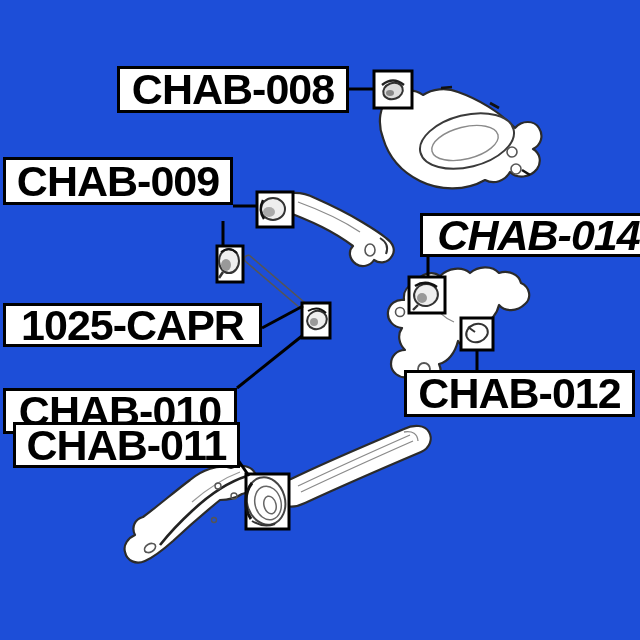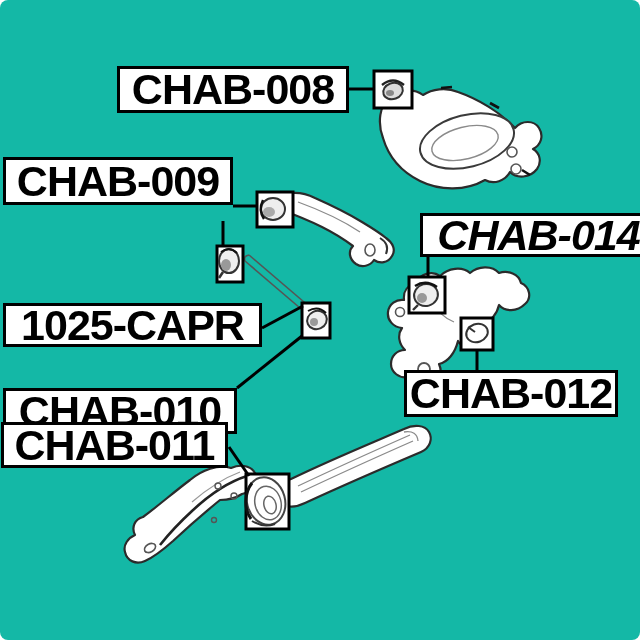--- a/index.html
+++ b/index.html
@@ -1,17 +1,17 @@
 <!DOCTYPE html>
 <html><head>
 <meta charset="utf-8">
 <style>
   html,body{margin:0;padding:0;background:#fff;}
-  #stage{position:relative;width:640px;height:640px;background:#14b8a6;overflow:hidden;
-         font-family:"Liberation Sans", sans-serif;border-radius:8px;}
+  #stage{position:relative;width:640px;height:640px;background:#1d4ed8;overflow:hidden;
+         font-family:"Liberation Sans", sans-serif;}
   #artwork{position:absolute;left:0;top:0;width:640px;height:640px;}
   .part-label{position:absolute;box-sizing:border-box;border:3px solid #000;background:#fff;
               display:flex;align-items:center;justify-content:center;
               font-weight:bold;font-size:43px;line-height:1;color:#000;
               letter-spacing:-1px;white-space:nowrap;z-index:2;}
 </style>
 </head>
 <body>
 
 <div id="stage">
@@ -144,19 +144,19 @@
   </svg>
 
   <div class="part-label" style="left:117px;top:66px;width:232px;height:47px;">CHAB-008</div>
 
   <div class="part-label" style="left:3px;top:157px;width:230px;height:48px;">CHAB-009</div>
 
   <div class="part-label" style="left:3px;top:303px;width:259px;height:44px;">1025-CAPR</div>
 
   <div class="part-label" style="left:3px;top:364px;width:234px;height:46px;margin-top:24px;">CHAB-010</div>
 
-  <div class="part-label" style="left:1px;top:422px;width:227px;height:46px;">CHAB-011</div>
+  <div class="part-label" style="left:13px;top:422px;width:227px;height:46px;">CHAB-011</div>
 
   <div class="part-label" style="left:420px;top:213px;width:237px;height:44px;font-style:italic;">CHAB-014</div>
 
-  <div class="part-label" style="left:404px;top:370px;width:214px;height:47px;">CHAB-012</div>
+  <div class="part-label" style="left:404px;top:370px;width:231px;height:47px;">CHAB-012</div>
 
 </div>
 
 </body></html>

